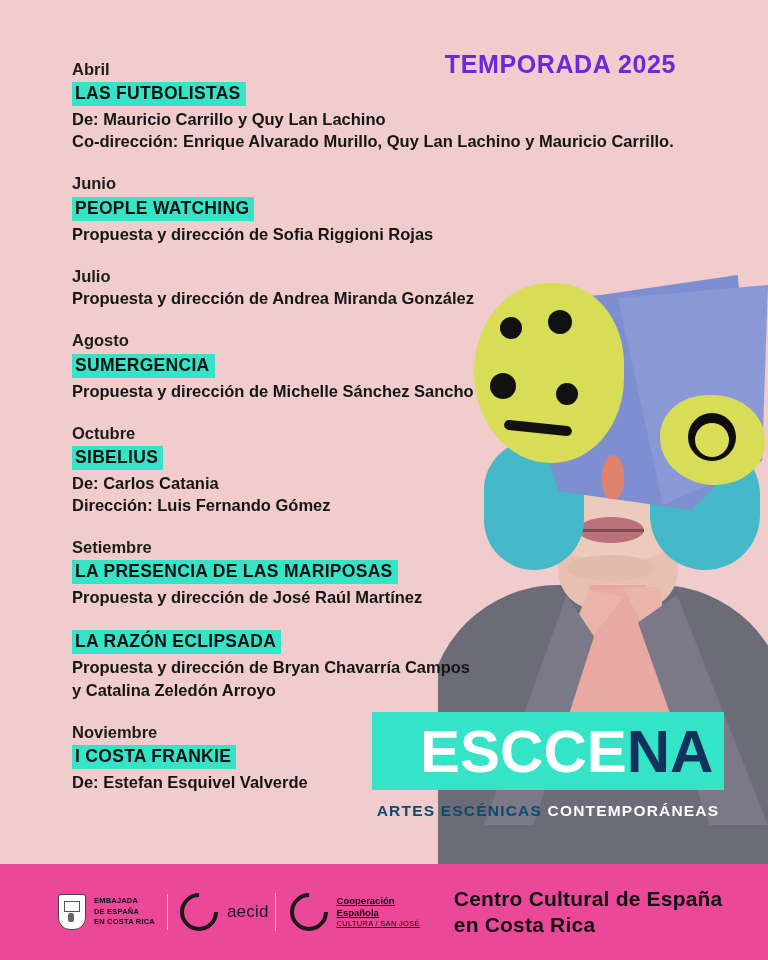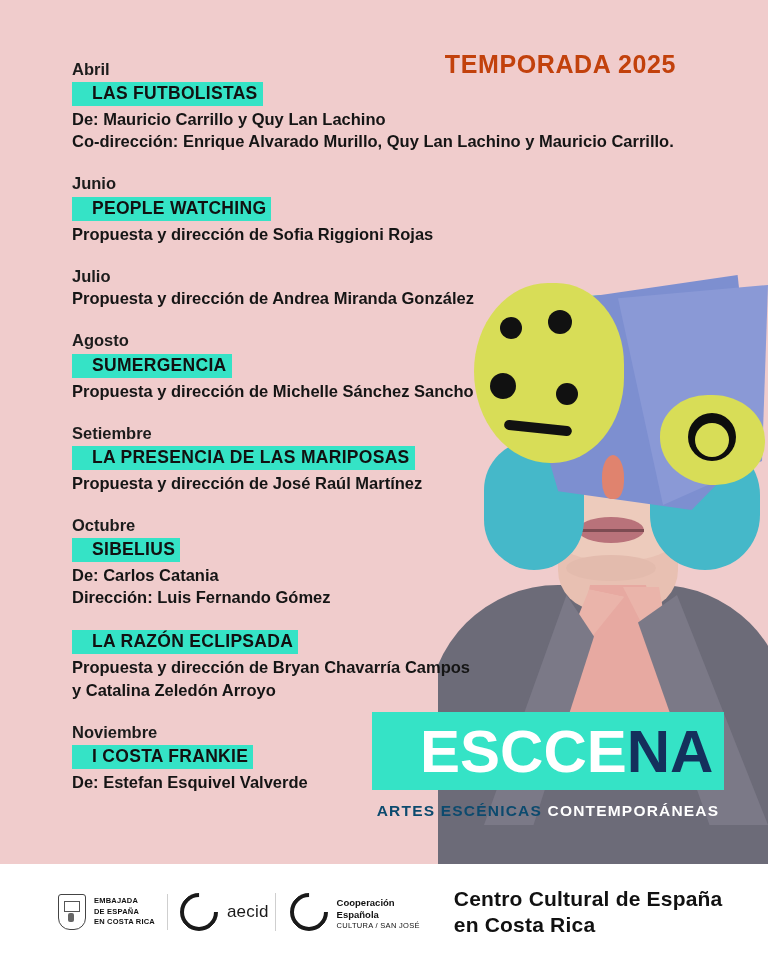--- a/index.html
+++ b/index.html
@@ -237,21 +237,21 @@
     height: 26px;
     background: #e3bbad;
     border-radius: 50%;
   }
 
   
   .season {
     position: absolute;
     right: 92px;
     top: 50px;
-    color: #c2410c;
+    color: #6d28d9;
     font-size: 25px;
     font-weight: bold;
     letter-spacing: 0.6px;
     white-space: nowrap;
   }
   .listing {
     position: absolute;
     left: 52px;
     top: 58px;
     width: 620px;
@@ -266,21 +266,21 @@
     color: #1c1c1c;
     line-height: 1.35;
   }
   .title {
     display: inline-block;
     background: #35e3c6;
     color: #111111;
     font-size: 17.5px;
     font-weight: bold;
     letter-spacing: 0.3px;
-    padding: 1px 5px 2px 20px;
+    padding: 1px 5px 2px 3px;
     margin: 2px 0 2px 0;
     line-height: 1.2;
   }
   .line {
     font-size: 16.5px;
     font-weight: bold;
     color: #151515;
     line-height: 1.34;
   }
 
@@ -320,21 +320,21 @@
   .logo-sub .sub-a { color: #0c4a6e; font-weight: bold; }
   .logo-sub .sub-b { color: #ffffff; font-weight: bold; }
 
   
   .footer {
     position: absolute;
     left: 0;
     bottom: 0;
     width: 768px;
     height: 96px;
-    background: #ffffff;
+    background: #ec4899;
     display: flex;
     align-items: center;
   }
   .footer-logos {
     display: flex;
     align-items: center;
     margin-left: 58px;
   }
   .emb {
     display: flex;
@@ -390,21 +390,22 @@
     transform: rotate(-45deg);
     margin-right: 9px;
   }
   .aecid-text {
     font-size: 17px;
     color: #1a1a1a;
     letter-spacing: 0.2px;
   }
   .coop {
     display: flex;
-    align-items: flex-end;
+    align-items: center;
+    text-decoration: underline;
   }
   .coop-mark {
     width: 30px;
     height: 30px;
     border: 4px solid #1a1a1a;
     border-radius: 50%;
     border-right-color: transparent;
     transform: rotate(-45deg);
     margin-right: 9px;
   }
@@ -484,30 +485,30 @@
       <div class="line">Propuesta y dirección de Andrea Miranda González</div>
     </div>
 
     <div class="block">
       <div class="month">Agosto</div>
       <div><span class="title">SUMERGENCIA</span></div>
       <div class="line">Propuesta y dirección de Michelle Sánchez Sancho</div>
     </div>
 
     <div class="block">
-      <div class="month">Setiembre</div>
-      <div><span class="title">LA PRESENCIA DE LAS MARIPOSAS</span></div>
-      <div class="line">Propuesta y dirección de José Raúl Martínez</div>
-    </div>
-
-    <div class="block">
       <div class="month">Octubre</div>
       <div><span class="title">SIBELIUS</span></div>
       <div class="line">De: Carlos Catania</div>
       <div class="line">Dirección: Luis Fernando Gómez</div>
+    </div>
+
+    <div class="block">
+      <div class="month">Setiembre</div>
+      <div><span class="title">LA PRESENCIA DE LAS MARIPOSAS</span></div>
+      <div class="line">Propuesta y dirección de José Raúl Martínez</div>
     </div>
 
     <div class="block">
       <div><span class="title">LA RAZÓN ECLIPSADA</span></div>
       <div class="line">Propuesta y dirección de Bryan Chavarría Campos</div>
       <div class="line">y Catalina Zeledón Arroyo</div>
     </div>
 
     <div class="block">
       <div class="month">Noviembre</div>

